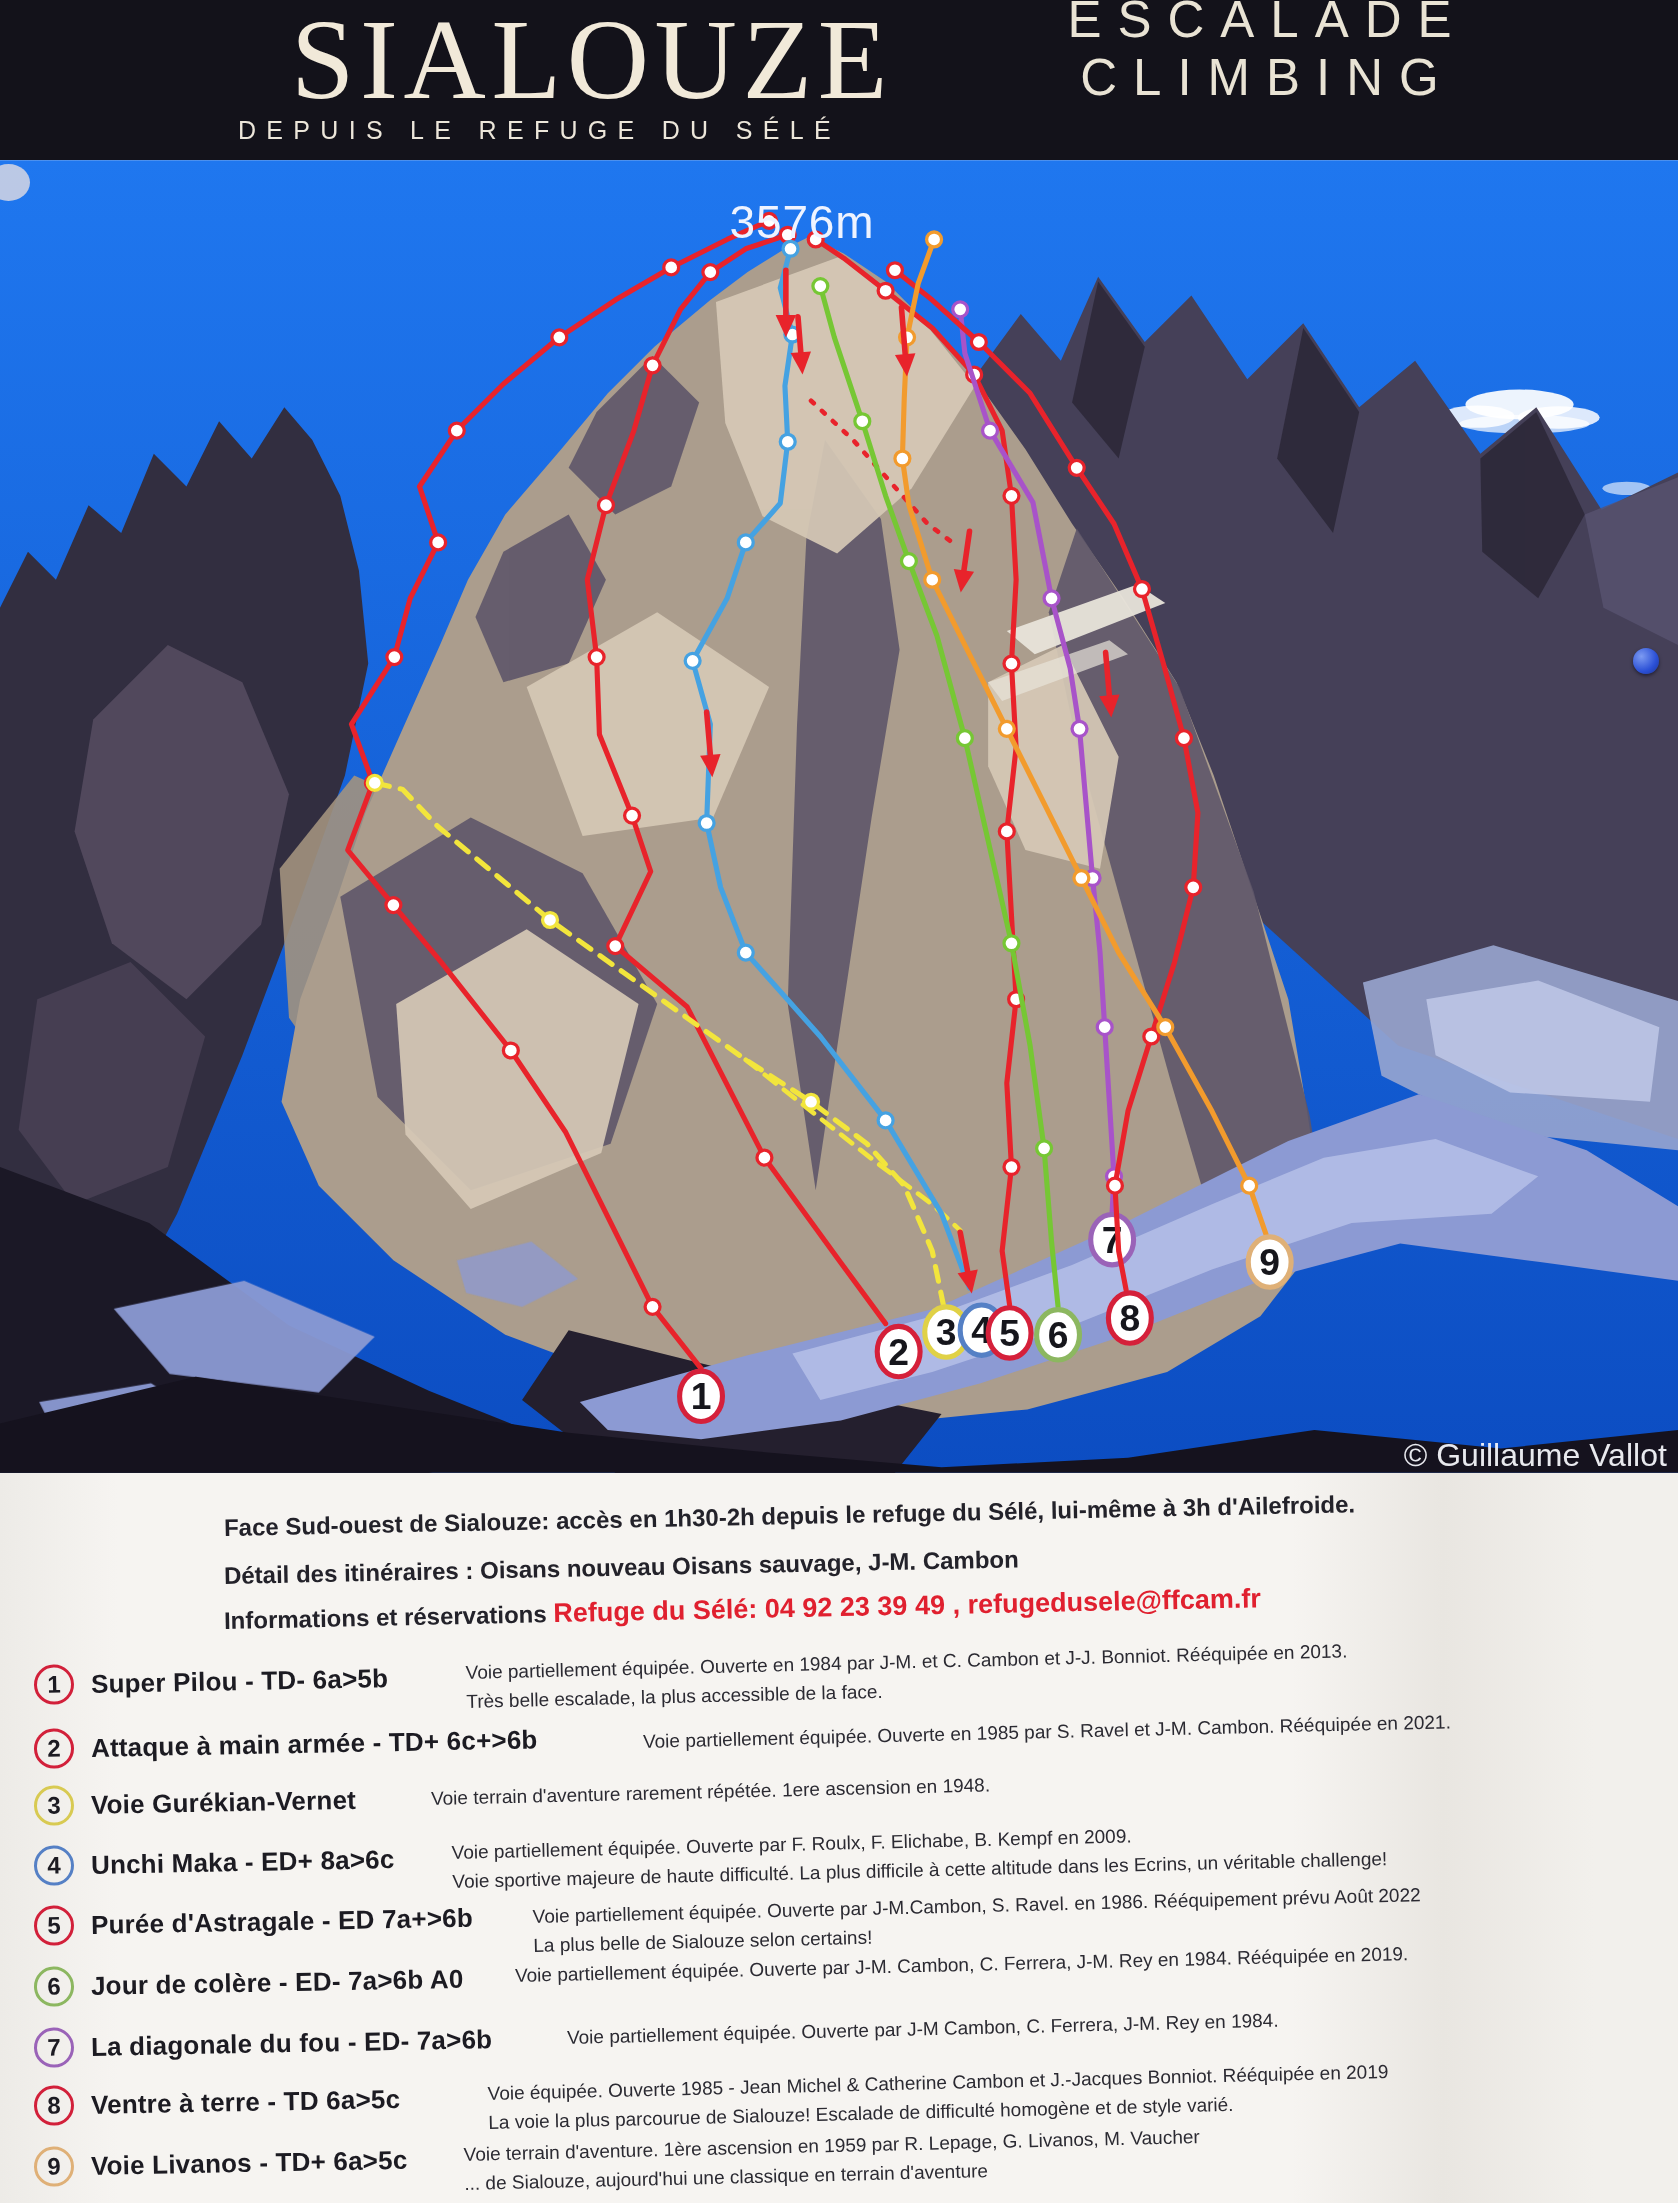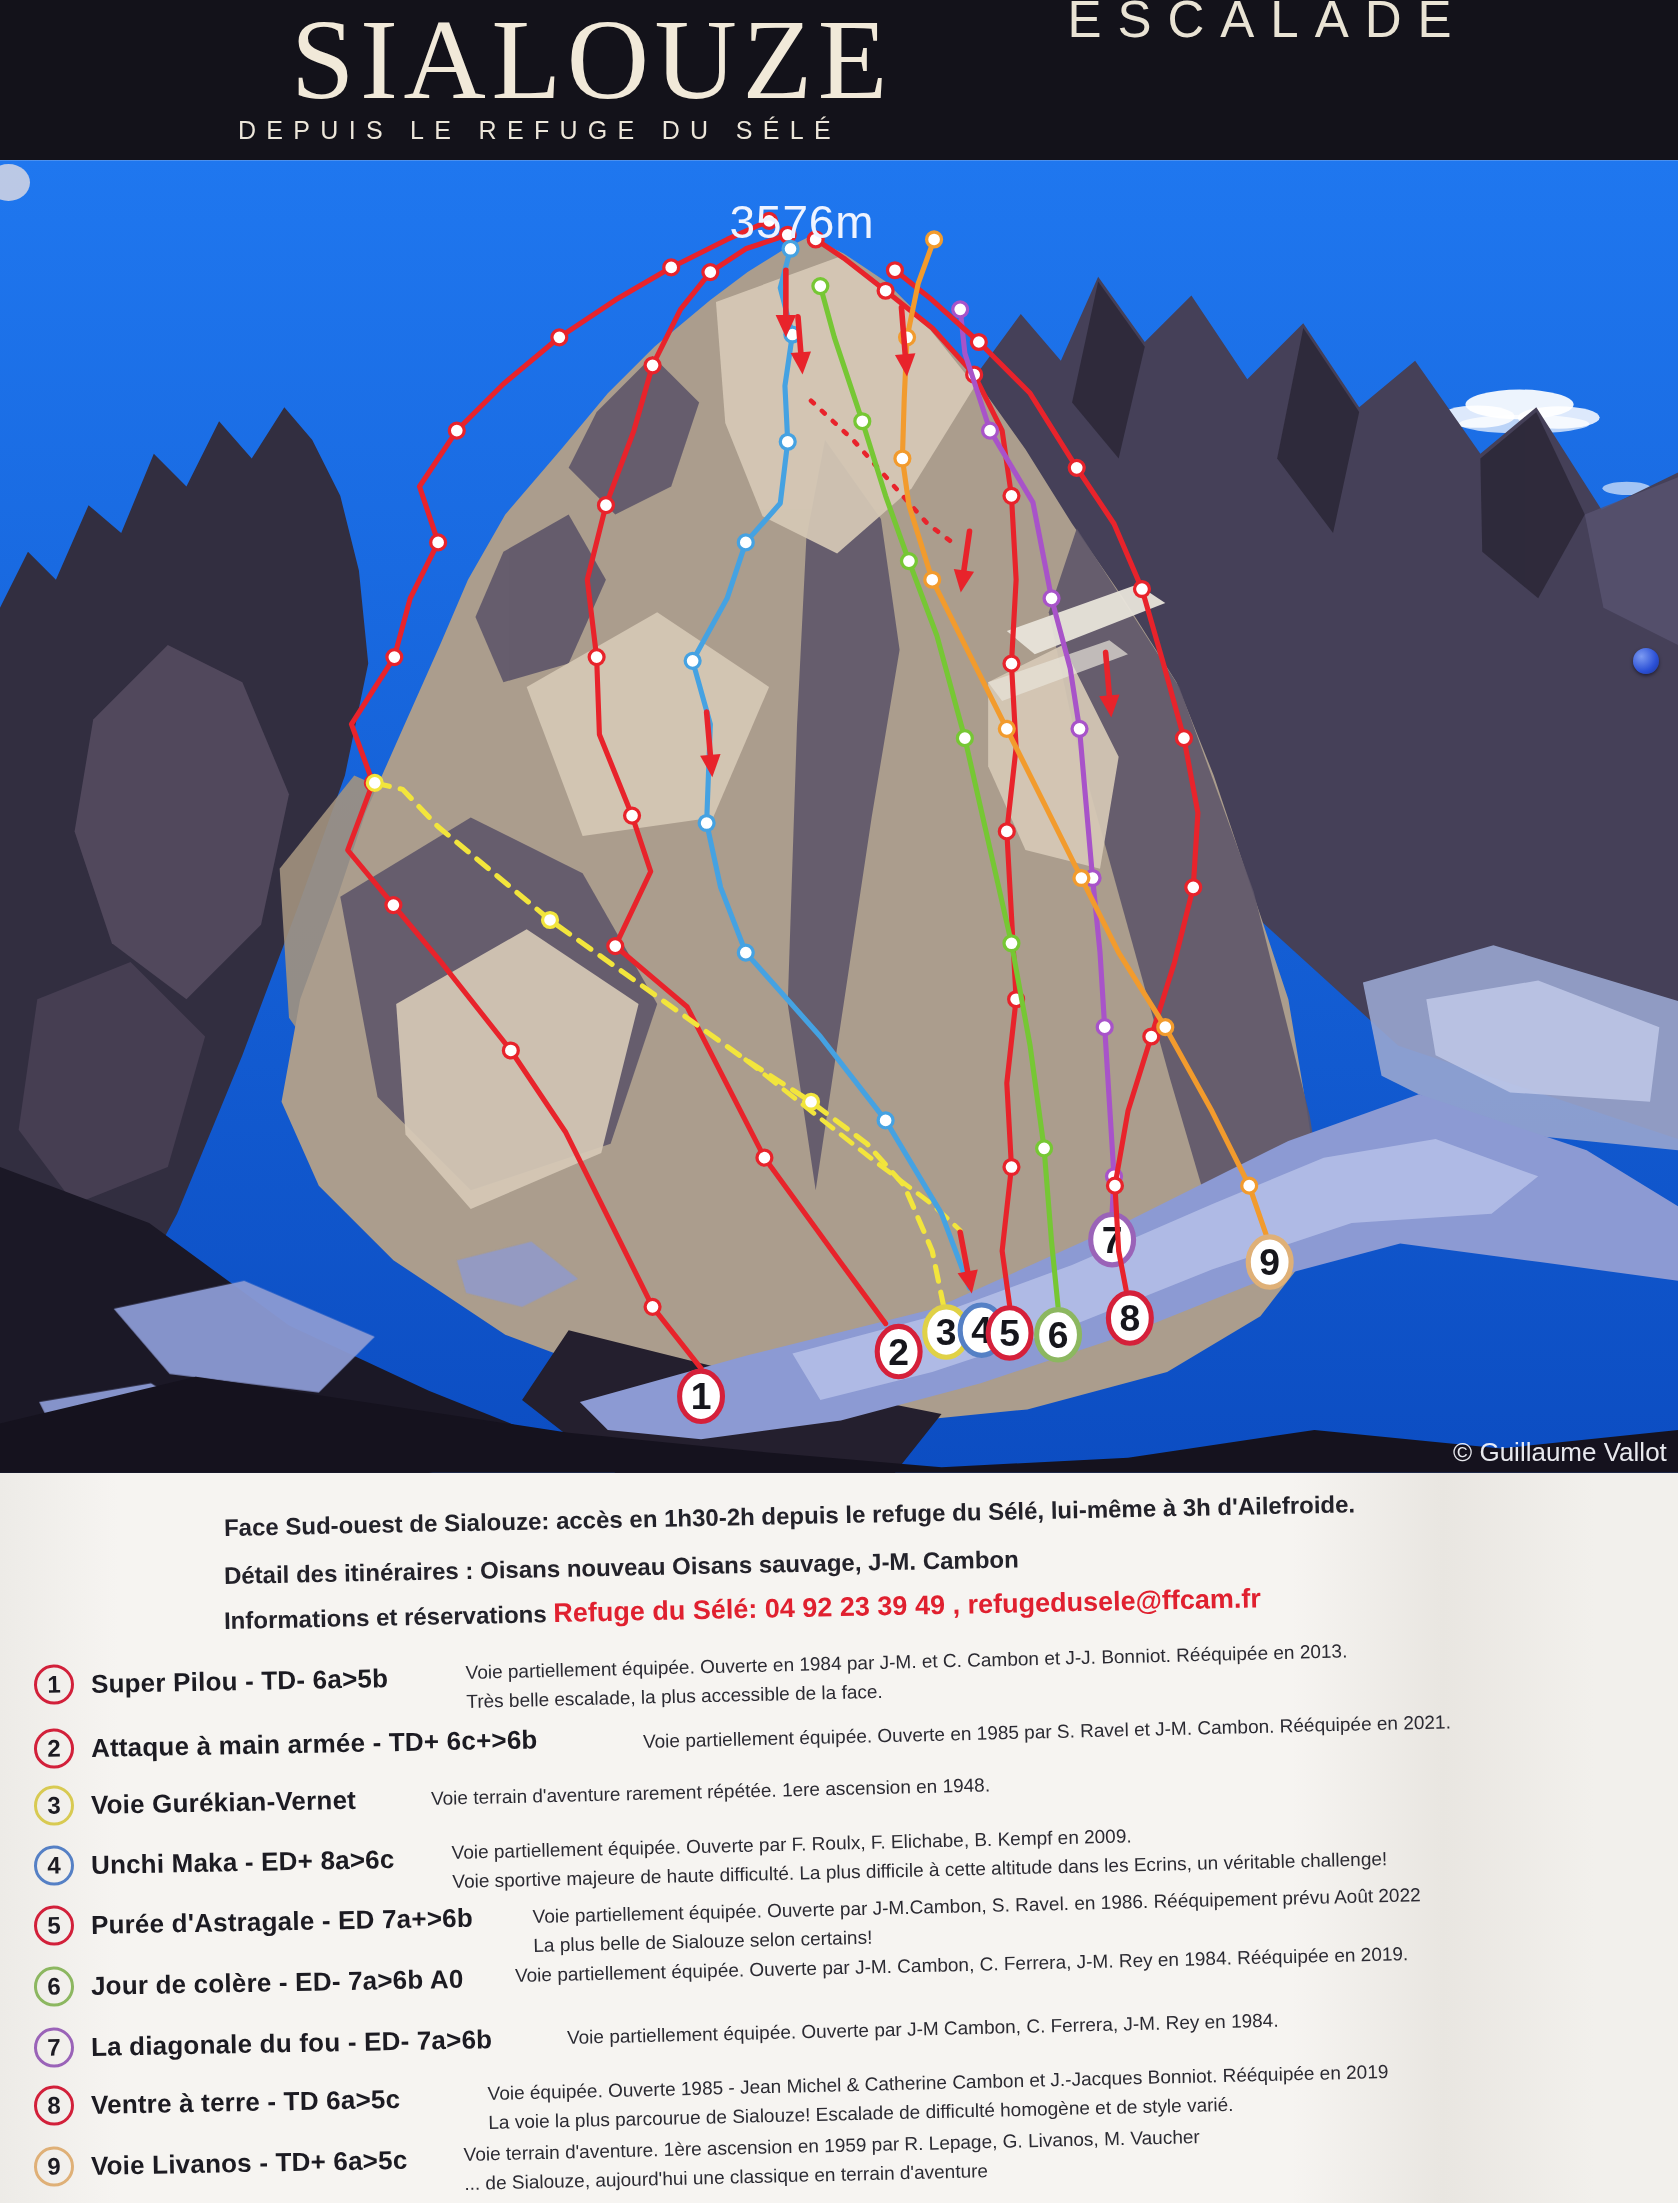--- a/index.html
+++ b/index.html
@@ -10,21 +10,21 @@
   #header{left:0;top:0;width:1678px;height:160px;background:#13121a;overflow:hidden;}
   #title{left:238px;top:-5.6px;width:708px;text-align:center;color:#f1e9d9;
          font-family:"Liberation Serif", serif;font-size:114px;font-weight:400;letter-spacing:5.6px;}
   #subtitle{left:238px;top:116px;width:708px;text-align:left;color:#ece6da;
             font-size:25px;letter-spacing:10.3px;font-weight:400;}
   #hdr-right{left:988px;top:-9.3px;width:559px;text-align:center;color:#e9e3d4;
              font-size:51px;font-weight:300;letter-spacing:16px;line-height:58px;}
   
   #photo{left:0;top:160px;width:1678px;height:1313px;}
   #alt-label{left:718px;top:35px;width:168px;text-align:center;color:#eef3ff;font-size:46px;font-weight:500;letter-spacing:0.9px;}
-  #credit{right:11.2px;top:1277px;color:#f4f5fa;font-size:26px;font-weight:400;opacity:.95;}
+  #credit{right:11.2px;top:1277px;color:#f4f5fa;font-size:32px;font-weight:400;opacity:.95;}
   #pin{left:1633px;top:488px;width:26px;height:26px;border-radius:50%;
        background:radial-gradient(circle at 8.4px 8.4px,#7d9bf2,#2b50d6 60%,#1b3494);box-shadow:0 1.9px 3.7px rgba(0,0,20,.5);}
   #corner-blob{left:-13px;top:3.7px;width:43px;height:37px;border-radius:50%;background:#ccd2e3;opacity:.9;}
   
   #panel{left:0;top:1473px;width:1678px;height:731px;
          background:linear-gradient(90deg,#edebe7 0%,#f6f4f1 7%,#f6f4f1 77%,#e9e6e1 86%,#f2f0ec 95%);}
   .intro-line{left:224px;width:1361px;color:#23222a;font-size:24px;font-weight:700;transform:rotate(-1.2deg);transform-origin:left center;}
   #intro3-contact{color:#e0202f;font-size:27px;}
   .rrow{left:34px;width:1641px;transform:rotate(-1.1deg);transform-origin:left center;}
   .rnum{display:inline-block;width:34px;height:34px;border-radius:50%;border:3.7px solid #999;
@@ -36,20 +36,21 @@
 </head>
 <body>
 
 <div id="poster">
 
   <div id="header" class="abs">
     <div id="title" class="abs">SIALOUZE</div>
     <div id="subtitle" class="abs">DEPUIS LE REFUGE DU SÉLÉ</div>
     <div id="hdr-right" class="abs">
       <span>ESCALADE</span><br>
+      <span>CLIMBING</span>
     </div>
   </div>
 
   <div id="photo" class="abs">
     <svg id="scene" width="1678" height="1313" viewBox="0 0 1800 1408">
       <defs>
         <linearGradient id="sky" x1="0" y1="0" x2="0" y2="1">
           <stop offset="0" stop-color="#1f77ef"></stop>
             <stop offset="1" stop-color="#0c4dc2"></stop>
         </linearGradient>

